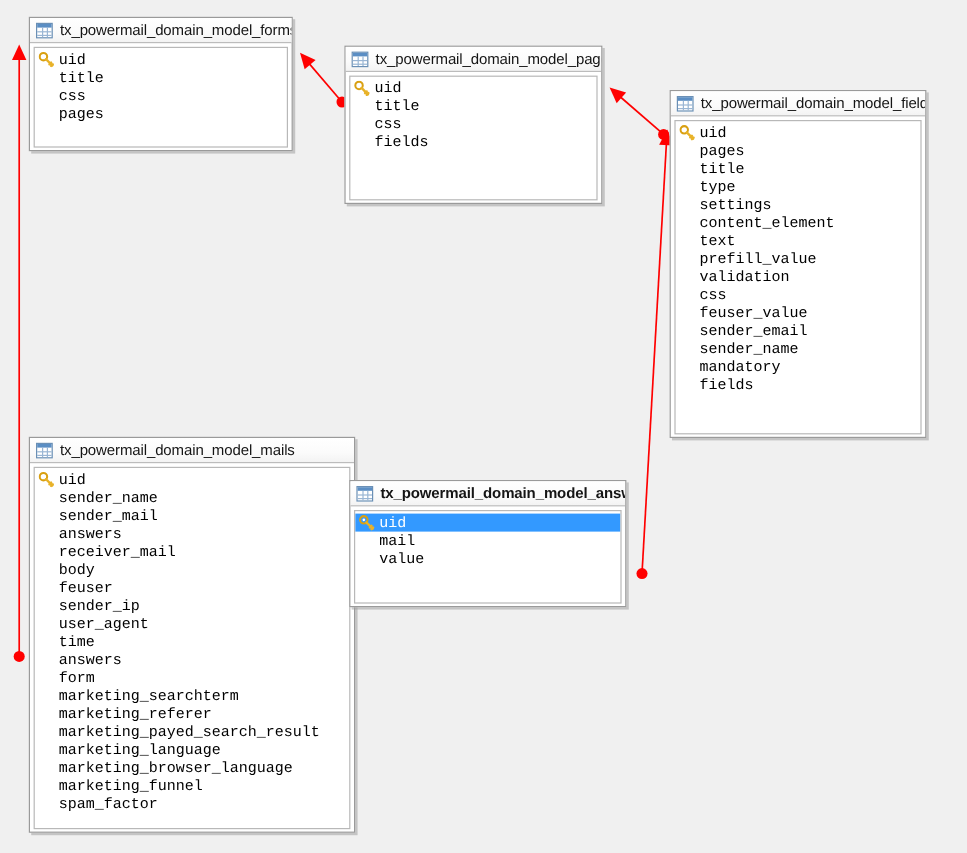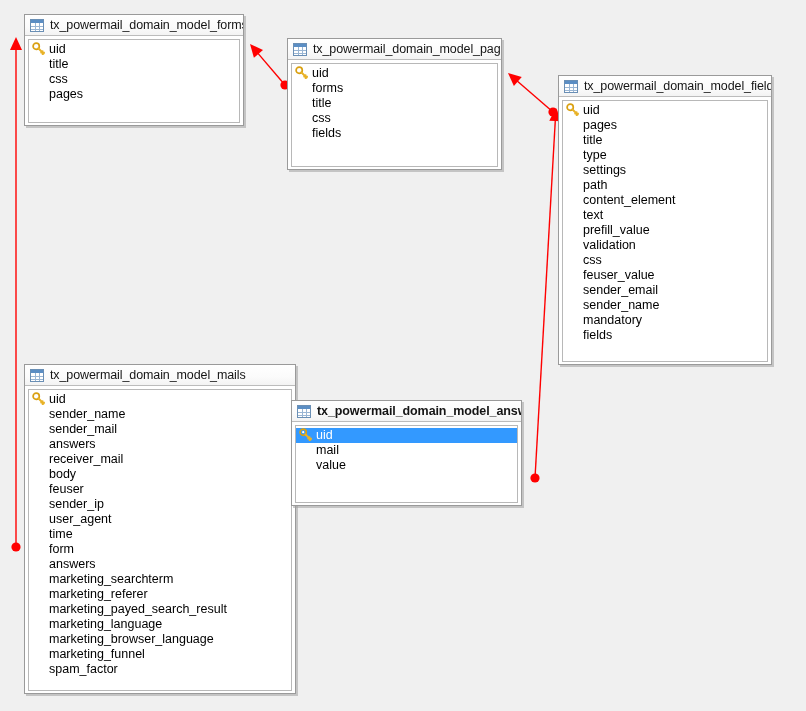--- a/index.html
+++ b/index.html
@@ -49,26 +49,27 @@
   .tb-title.bold { font-weight: bold; }
   .tb-body {
     margin: 3px;
     border: 1px solid #b8b8b8;
     background: #ffffff;
     padding: 2px 0 0 0;
     overflow: hidden;
   }
   .col-row {
     display: flex;
-    align-items: flex-start;
+    align-items: flex-end;
     height: 15px;
     padding-left: 3px;
     font-size: 12.5px;
     color: #000000;
     white-space: nowrap;
+    font-family: Liberation Mono, monospace;
   }
   .col-row.selected {
     background: #3399ff;
     color: #ffffff;
   }
   .col-icon {
     width: 14px; min-width: 14px;
     height: 14px;
     display: inline-block;
     position: relative;
@@ -183,24 +184,20 @@
                 <circle cx="4.2" cy="4.2" r="3.1" fill="none" stroke="#d9a012" stroke-width="1.7"></circle>
                 <circle cx="4.2" cy="4.2" r="1.1" fill="#ffffff"></circle>
                 <path d="M6.3 6.3 L11.6 11.6" stroke="#e8b228" stroke-width="2" stroke-linecap="round"></path>
                 <path d="M9.2 10.6 L10.6 9.2" stroke="#e8b228" stroke-width="2" stroke-linecap="round"></path>
                 <path d="M10.6 12.0 L12.0 10.6" stroke="#e8b228" stroke-width="2" stroke-linecap="round"></path>
               </svg></span>
             <span class="col-name">uid</span>
           </div>
           <div class="col-row">
             <span class="col-icon"></span>
-            <span class="col-name">forms</span>
-          </div>
-          <div class="col-row">
-            <span class="col-icon"></span>
             <span class="col-name">title</span>
           </div>
           <div class="col-row">
             <span class="col-icon"></span>
             <span class="col-name">css</span>
           </div>
           <div class="col-row">
             <span class="col-icon"></span>
             <span class="col-name">fields</span>
           </div>
@@ -238,24 +235,20 @@
           <div class="col-row">
             <span class="col-icon"></span>
             <span class="col-name">type</span>
           </div>
           <div class="col-row">
             <span class="col-icon"></span>
             <span class="col-name">settings</span>
           </div>
           <div class="col-row">
             <span class="col-icon"></span>
-            <span class="col-name">path</span>
-          </div>
-          <div class="col-row">
-            <span class="col-icon"></span>
             <span class="col-name">content_element</span>
           </div>
           <div class="col-row">
             <span class="col-icon"></span>
             <span class="col-name">text</span>
           </div>
           <div class="col-row">
             <span class="col-icon"></span>
             <span class="col-name">prefill_value</span>
           </div>
@@ -341,25 +334,25 @@
           <div class="col-row">
             <span class="col-icon"></span>
             <span class="col-name">user_agent</span>
           </div>
           <div class="col-row">
             <span class="col-icon"></span>
             <span class="col-name">time</span>
           </div>
           <div class="col-row">
             <span class="col-icon"></span>
+            <span class="col-name">answers</span>
+          </div>
+          <div class="col-row">
+            <span class="col-icon"></span>
             <span class="col-name">form</span>
-          </div>
-          <div class="col-row">
-            <span class="col-icon"></span>
-            <span class="col-name">answers</span>
           </div>
           <div class="col-row">
             <span class="col-icon"></span>
             <span class="col-name">marketing_searchterm</span>
           </div>
           <div class="col-row">
             <span class="col-icon"></span>
             <span class="col-name">marketing_referer</span>
           </div>
           <div class="col-row">

